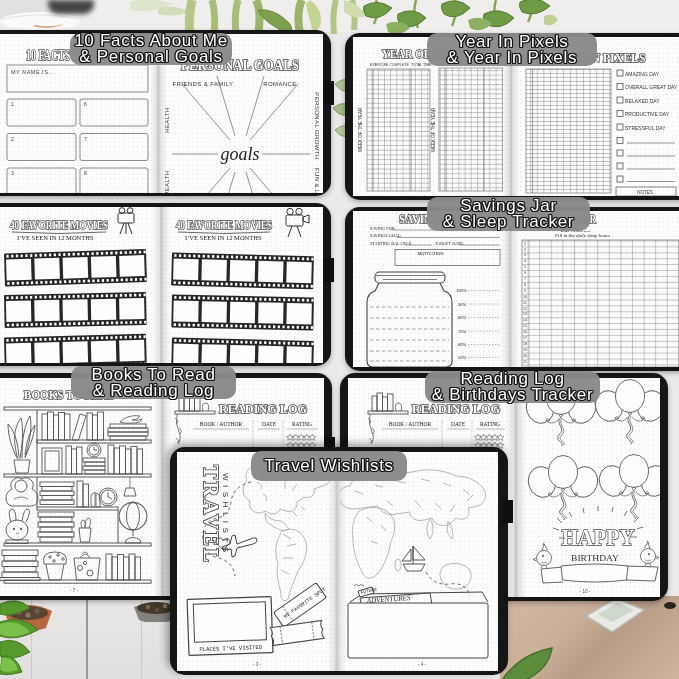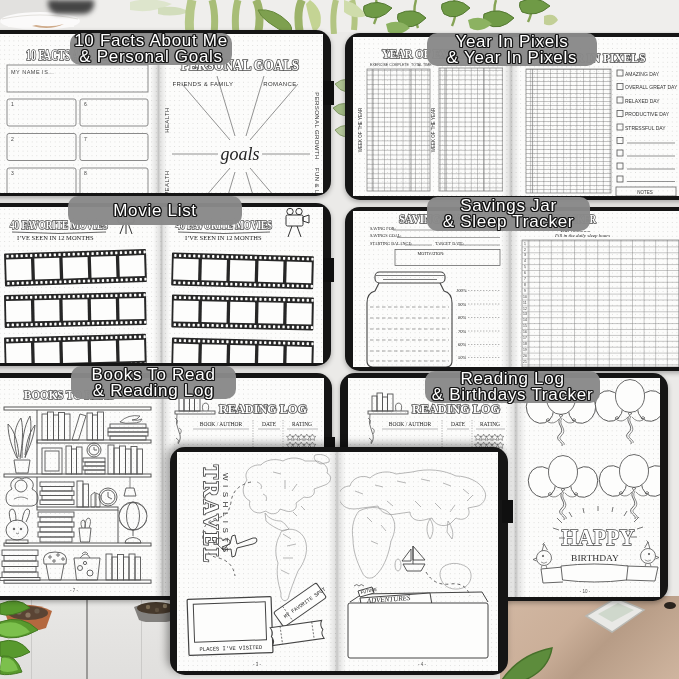--- a/index.html
+++ b/index.html
@@ -865,22 +865,22 @@
 <text x="21" y="142" font-size="4.6" fill="#222" font-family="Liberation Mono" transform="rotate(-12 21 142)">FUTURE</text>
 <text x="27" y="151" font-size="7" fill="#222" font-family="Liberation Serif" font-style="italic" transform="rotate(-4 27 151)">ADVENTURES</text>
 
 <text x="82" y="214" text-anchor="middle" font-size="4.5" fill="#555">-  4  -</text>
 </svg>
 
 <div class="pill" style="left:70px;top:33px;width:162px;height:32px">10 Facts About Me<br>&amp; Personal Goals</div>
 
 <div class="pill" style="left:427px;top:33px;width:170px;height:33px">Year In Pixels<br>&amp; Year In Pixels</div>
 
-<div class="pill" style="left:68px;top:196px;width:174px;height:29px">Movie List</div>
 
 <div class="pill" style="left:427px;top:197px;width:163px;height:34px">Savings Jar<br>&amp; Sleep Tracker</div>
 
 <div class="pill" style="left:71px;top:366px;width:165px;height:33px">Books To Read<br>&amp; Reading Log</div>
 
 <div class="pill" style="left:425px;top:371px;width:175px;height:32px">Reading Log<br>&amp; Birthdays Tracker</div>
 
+<div class="pill" style="left:251px;top:451px;width:156px;height:30px">Travel Wishlists</div>
 
 </div>
 
 </body></html>

